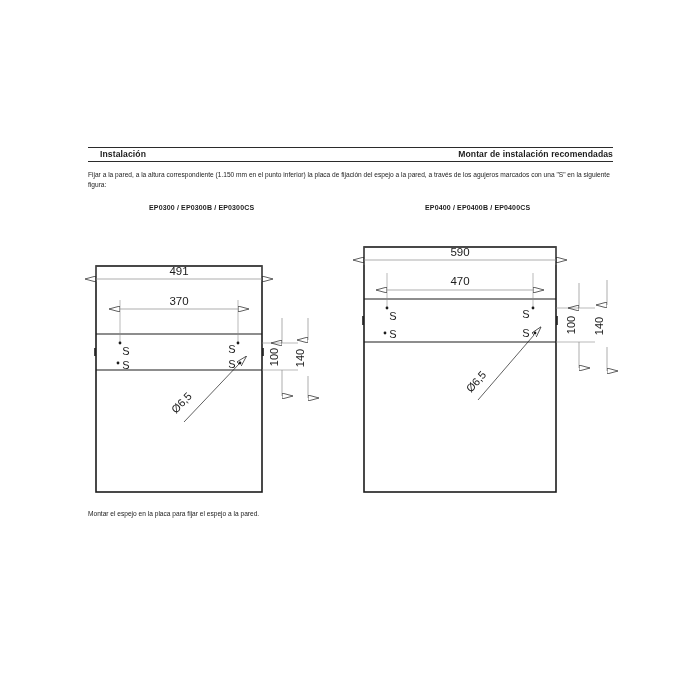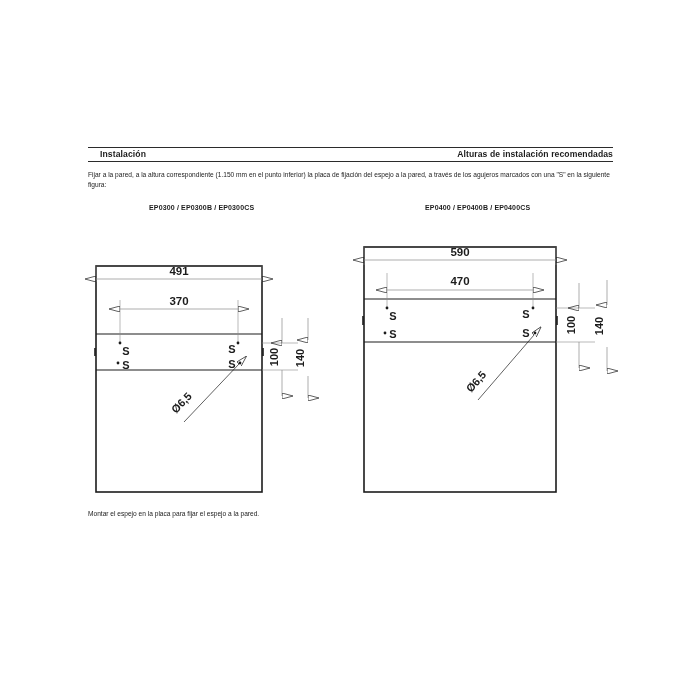--- a/index.html
+++ b/index.html
@@ -83,39 +83,38 @@
     left: 88px;
     top: 510px;
     font-size: 6.6px;
     color: #1c1c1c;
     white-space: nowrap;
   }
 
   
   .drawing {
     position: absolute;
-    font-weight: bold;
   }
   #drawing-left  { left: 76px;  top: 230px; width: 270px; height: 280px; }
   #drawing-right { left: 345px; top: 225px; width: 300px; height: 285px; }
 
   .drawing svg { display: block; overflow: visible; }
 
   
 </style>
 </head>
 <body>
 
 <div class="page">
 
   <div class="header-block">
     <div class="rule-top"></div>
     <div class="header-row">
       <div class="header-title">Instalación</div>
-      <div class="header-title">Alturas de instalación recomendadas</div>
+      <div class="header-title">Montar de instalación recomendadas</div>
     </div>
     <div class="rule-bottom"></div>
   </div>
 
   <div class="intro">Fijar a la pared, a la altura correspondiente (1.150 mm en el punto inferior) la placa de fijación del espejo a la pared, a través de los agujeros marcados con una "S" en la siguiente figura:</div>
 
   <div class="model-caption" id="caption-left">EP0300 / EP0300B / EP0300CS</div>
   <div class="model-caption" id="caption-right">EP0400 / EP0400B / EP0400CS</div>
 
   <div class="drawing" id="drawing-left">

